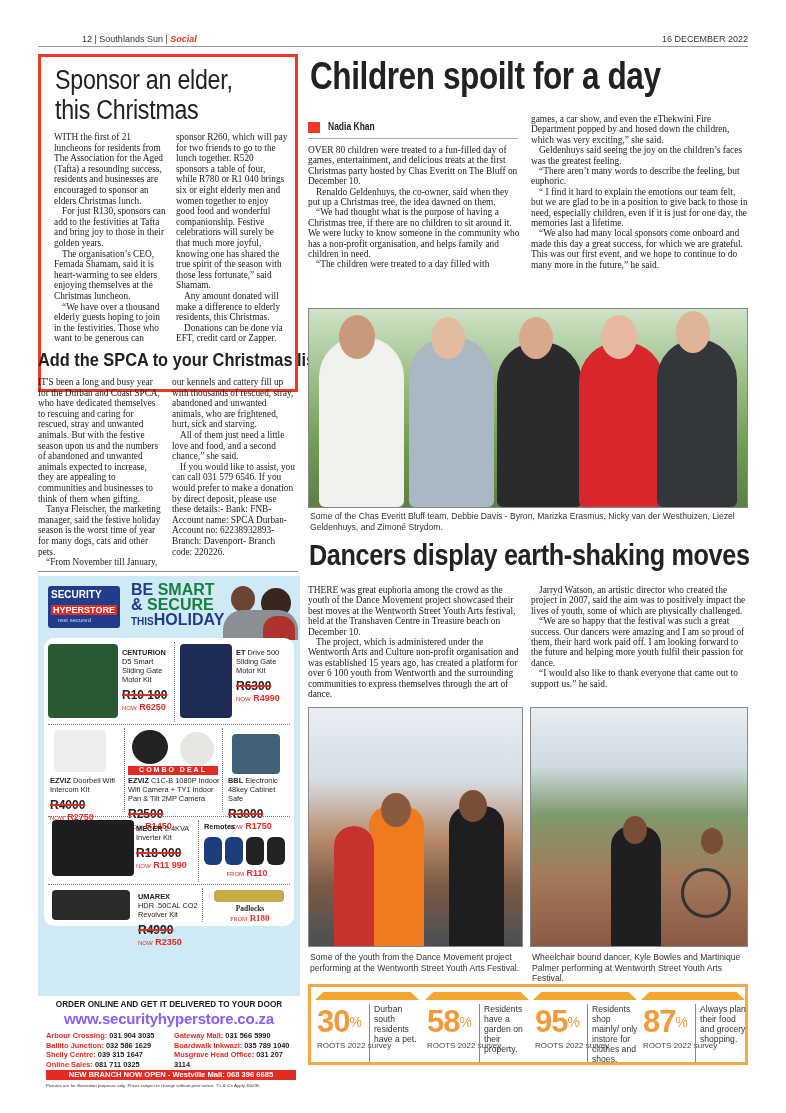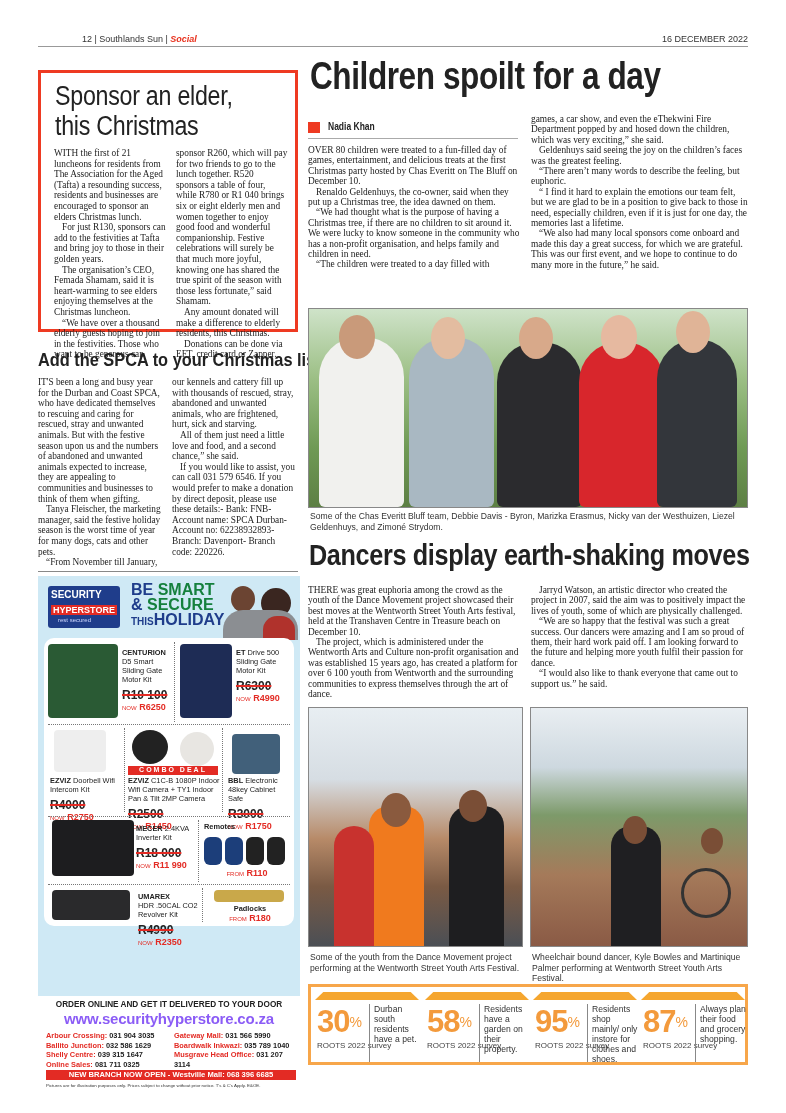--- a/index.html
+++ b/index.html
@@ -8,21 +8,21 @@
 
   .abs { position: absolute; }
 
   
   .page-header { left: 38px; top: 33px; width: 710px; height: 14px; border-bottom: 1px solid #999; font-family: "Liberation Sans", sans-serif; font-size: 9px; color: #333; }
   .page-header .left { position: absolute; left: 0; top: 1px; margin-left: 44px; }
   .page-header .section { color: #e8321e; font-weight: bold; font-style: italic; }
   .page-header .right { position: absolute; right: 0; top: 1px; }
 
   
-  .sponsor-box { left: 38px; top: 54px; width: 260px; height: 262px; border: 3px solid #ee3a22; margin-top: 16px; }
+  .sponsor-box { left: 38px; top: 54px; width: 260px; height: 338px; border: 3px solid #ee3a22; }
   .sponsor-title { position: absolute; left: 14px; top: 8px; width: 230px; font-family: "Liberation Sans", sans-serif; font-size: 27px; line-height: 30px; color: #222; font-weight: normal; transform: scaleX(0.86); transform-origin: left top; letter-spacing: -0.3px; }
   .cols2 { position: absolute; display: flex; gap: 10px; font-size: 9.3px; line-height: 10.6px; color: #222; }
   .cols2 .col { flex: 1; }
   .cols2 p { text-indent: 8px; }
   .cols2 p.first { text-indent: 0; }
   .sponsor-body { left: 13px; top: 75px; width: 234px; }
 
   
   .spca-title { left: 38px; top: 348px; width: 262px; font-family: "Liberation Sans", sans-serif; font-size: 19px; line-height: 24px; color: #222; white-space: nowrap; transform: scaleX(0.86); transform-origin: left top; }
   .spca-body { left: 38px; top: 377px; width: 258px; }
@@ -308,21 +308,21 @@
     <div class="dot-h" style="left:4px;top:246px;width:242px;"></div>
 
     <div class="pimg" style="left:8px;top:252px;width:78px;height:30px;background:#2a2a2c;"></div>
     <div class="prod" style="left:94px;top:254px;width:60px;">
       <div class="pname"><b>UMAREX</b><br><span>HDR .50CAL CO2 Revolver Kit</span></div>
       <div class="old">R4990</div>
       <div class="now"><span>NOW</span> <b>R2350</b></div>
     </div>
     <div class="dot-v" style="left:158px;top:250px;height:34px;"></div>
     <div class="pimg" style="left:170px;top:252px;width:70px;height:12px;background:#c9a84a;"></div>
-    <div class="prod" style="left:168px;top:266px;width:76px;text-align:center;">
+    <div class="prod" style="left:168px;top:266px;width:76px;text-align:center;font-family:Liberation Serif, serif;">
       <div class="pname"><b>Padlocks</b></div>
       <div class="now"><span>FROM</span> <b>R180</b></div>
     </div>
   </div>
 </div>
 
 <div class="abs ad-footer"></div>
 <div class="abs" style="left:38px;top:576px;width:262px;height:520px;">
   <div class="ad-order">ORDER ONLINE AND GET IT DELIVERED TO YOUR DOOR</div>
   <div class="ad-url">www.securityhyperstore.co.za</div>

